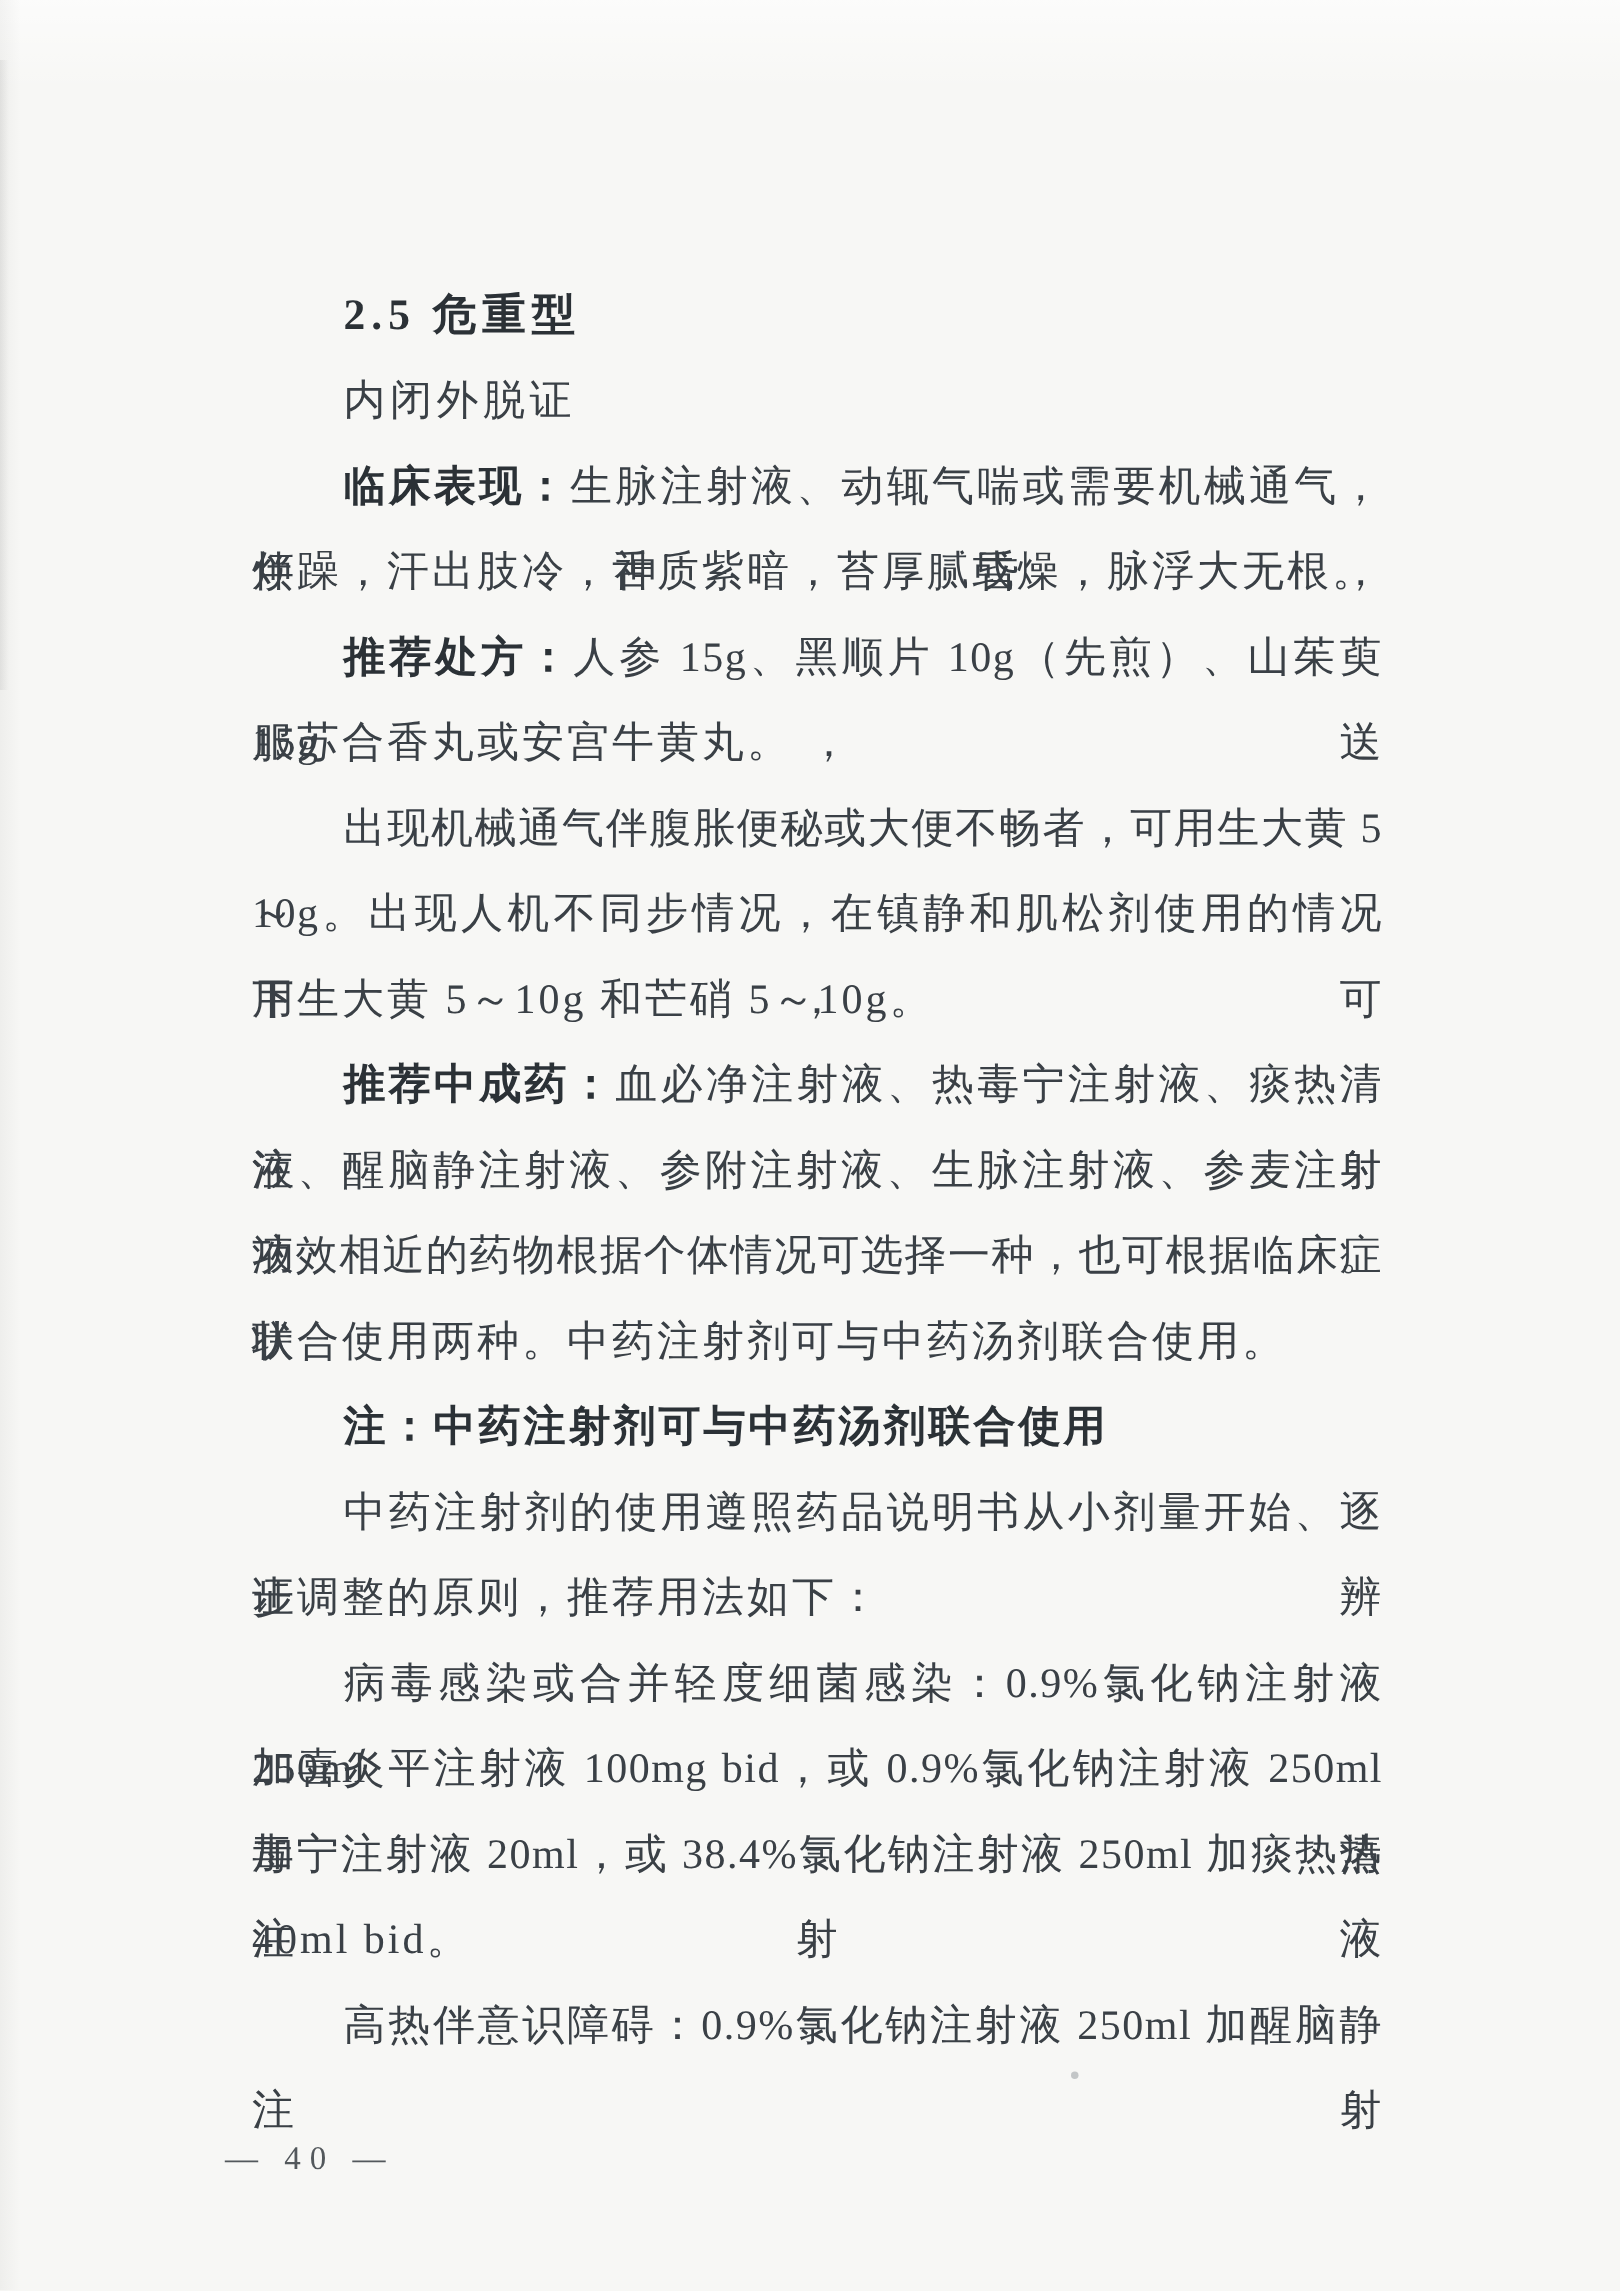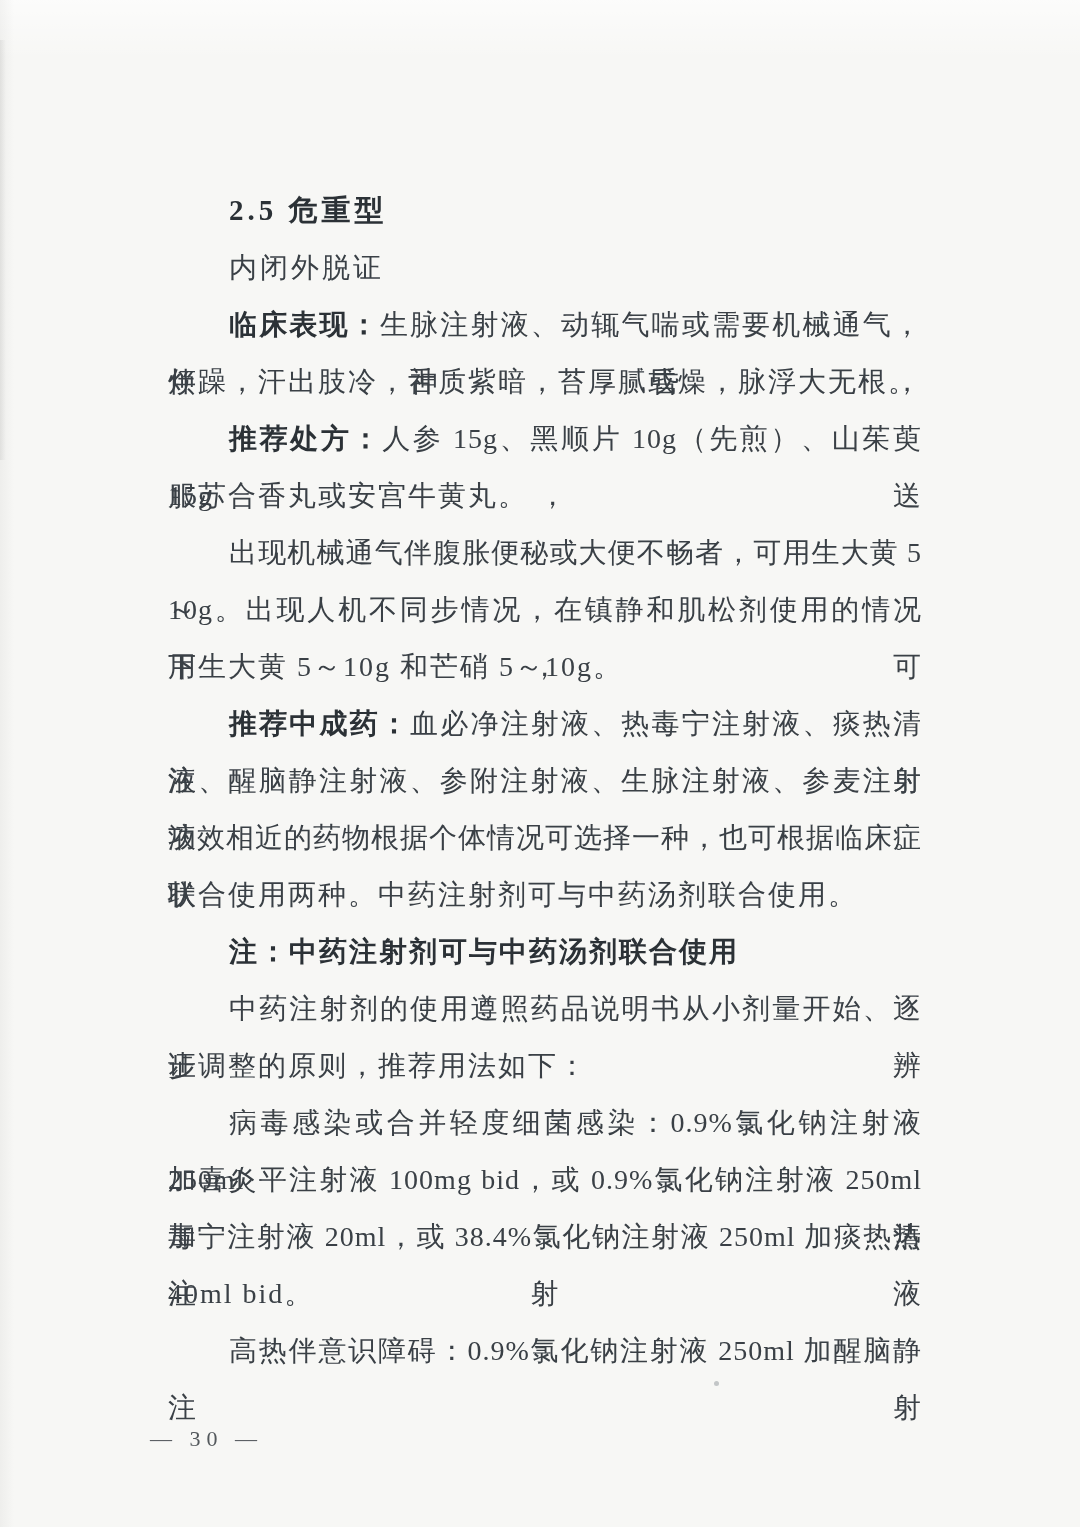--- a/index.html
+++ b/index.html
@@ -96,14 +96,14 @@
       <div class="line indent"><span class="bold">注：中药注射剂可与中药汤剂联合使用</span></div>
       <div class="line indent justify"><span>中药注射剂的使用遵照药品说明书从小剂量开始、逐步辨</span></div>
       <div class="line"><span>证调整的原则，推荐用法如下：</span></div>
       <div class="line indent justify"><span>病毒感染或合并轻度细菌感染：0.9%氯化钠注射液 250ml</span></div>
       <div class="line justify"><span>加喜炎平注射液 100mg bid，或 0.9%氯化钠注射液 250ml 加热</span></div>
       <div class="line justify"><span>毒宁注射液 20ml，或 38.4%氯化钠注射液 250ml 加痰热清注射液</span></div>
       <div class="line"><span>40ml bid。</span></div>
       <div class="line indent justify"><span>高热伴意识障碍：0.9%氯化钠注射液 250ml 加醒脑静注射</span></div>
     </div>
   <div class="scan-speck"></div>
-  <div class="footer">— 30 —</div>
+  <div class="footer">— 40 —</div>
 </div>
 
 </body></html>

